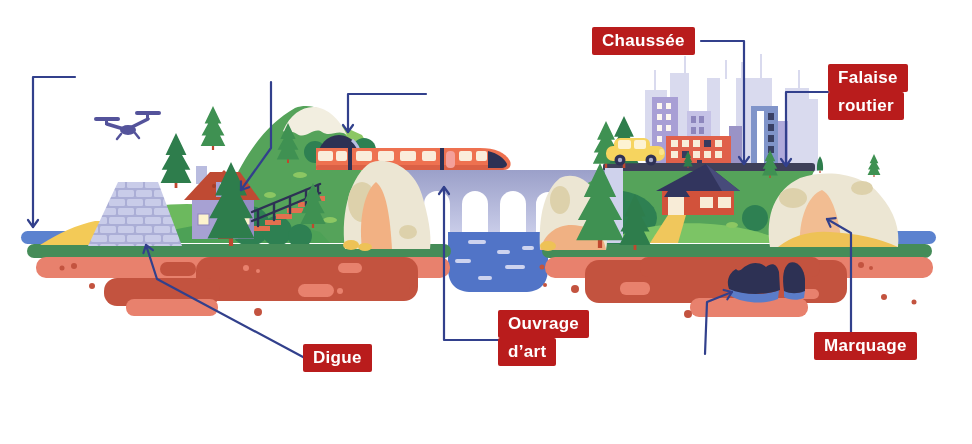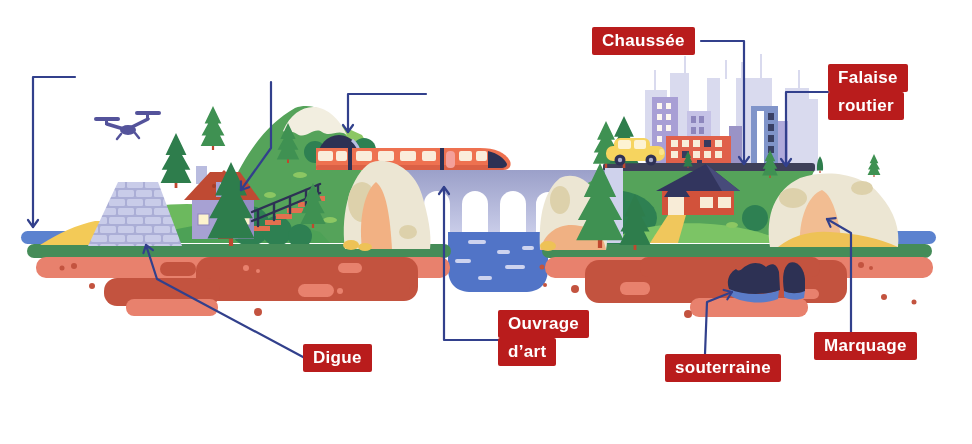--- a/index.html
+++ b/index.html
@@ -362,19 +362,18 @@
   <span class="ln">routier</span>
 </div>
 <div class="label" style="left:303px;top:344px">
   <span class="ln">Digue</span>
 </div>
 <div class="label" style="left:498px;top:310px">
   <span class="ln">Ouvrage</span>
   <span class="ln">d’art</span>
 </div>
 <div class="label" style="left:665px;top:354px">
-  <span class="ln">souterraine</span>
 </div>
 <div class="label" style="left:814px;top:332px">
   <span class="ln">Marquage</span>
 </div>
 
 </div>
 
 </body></html>

